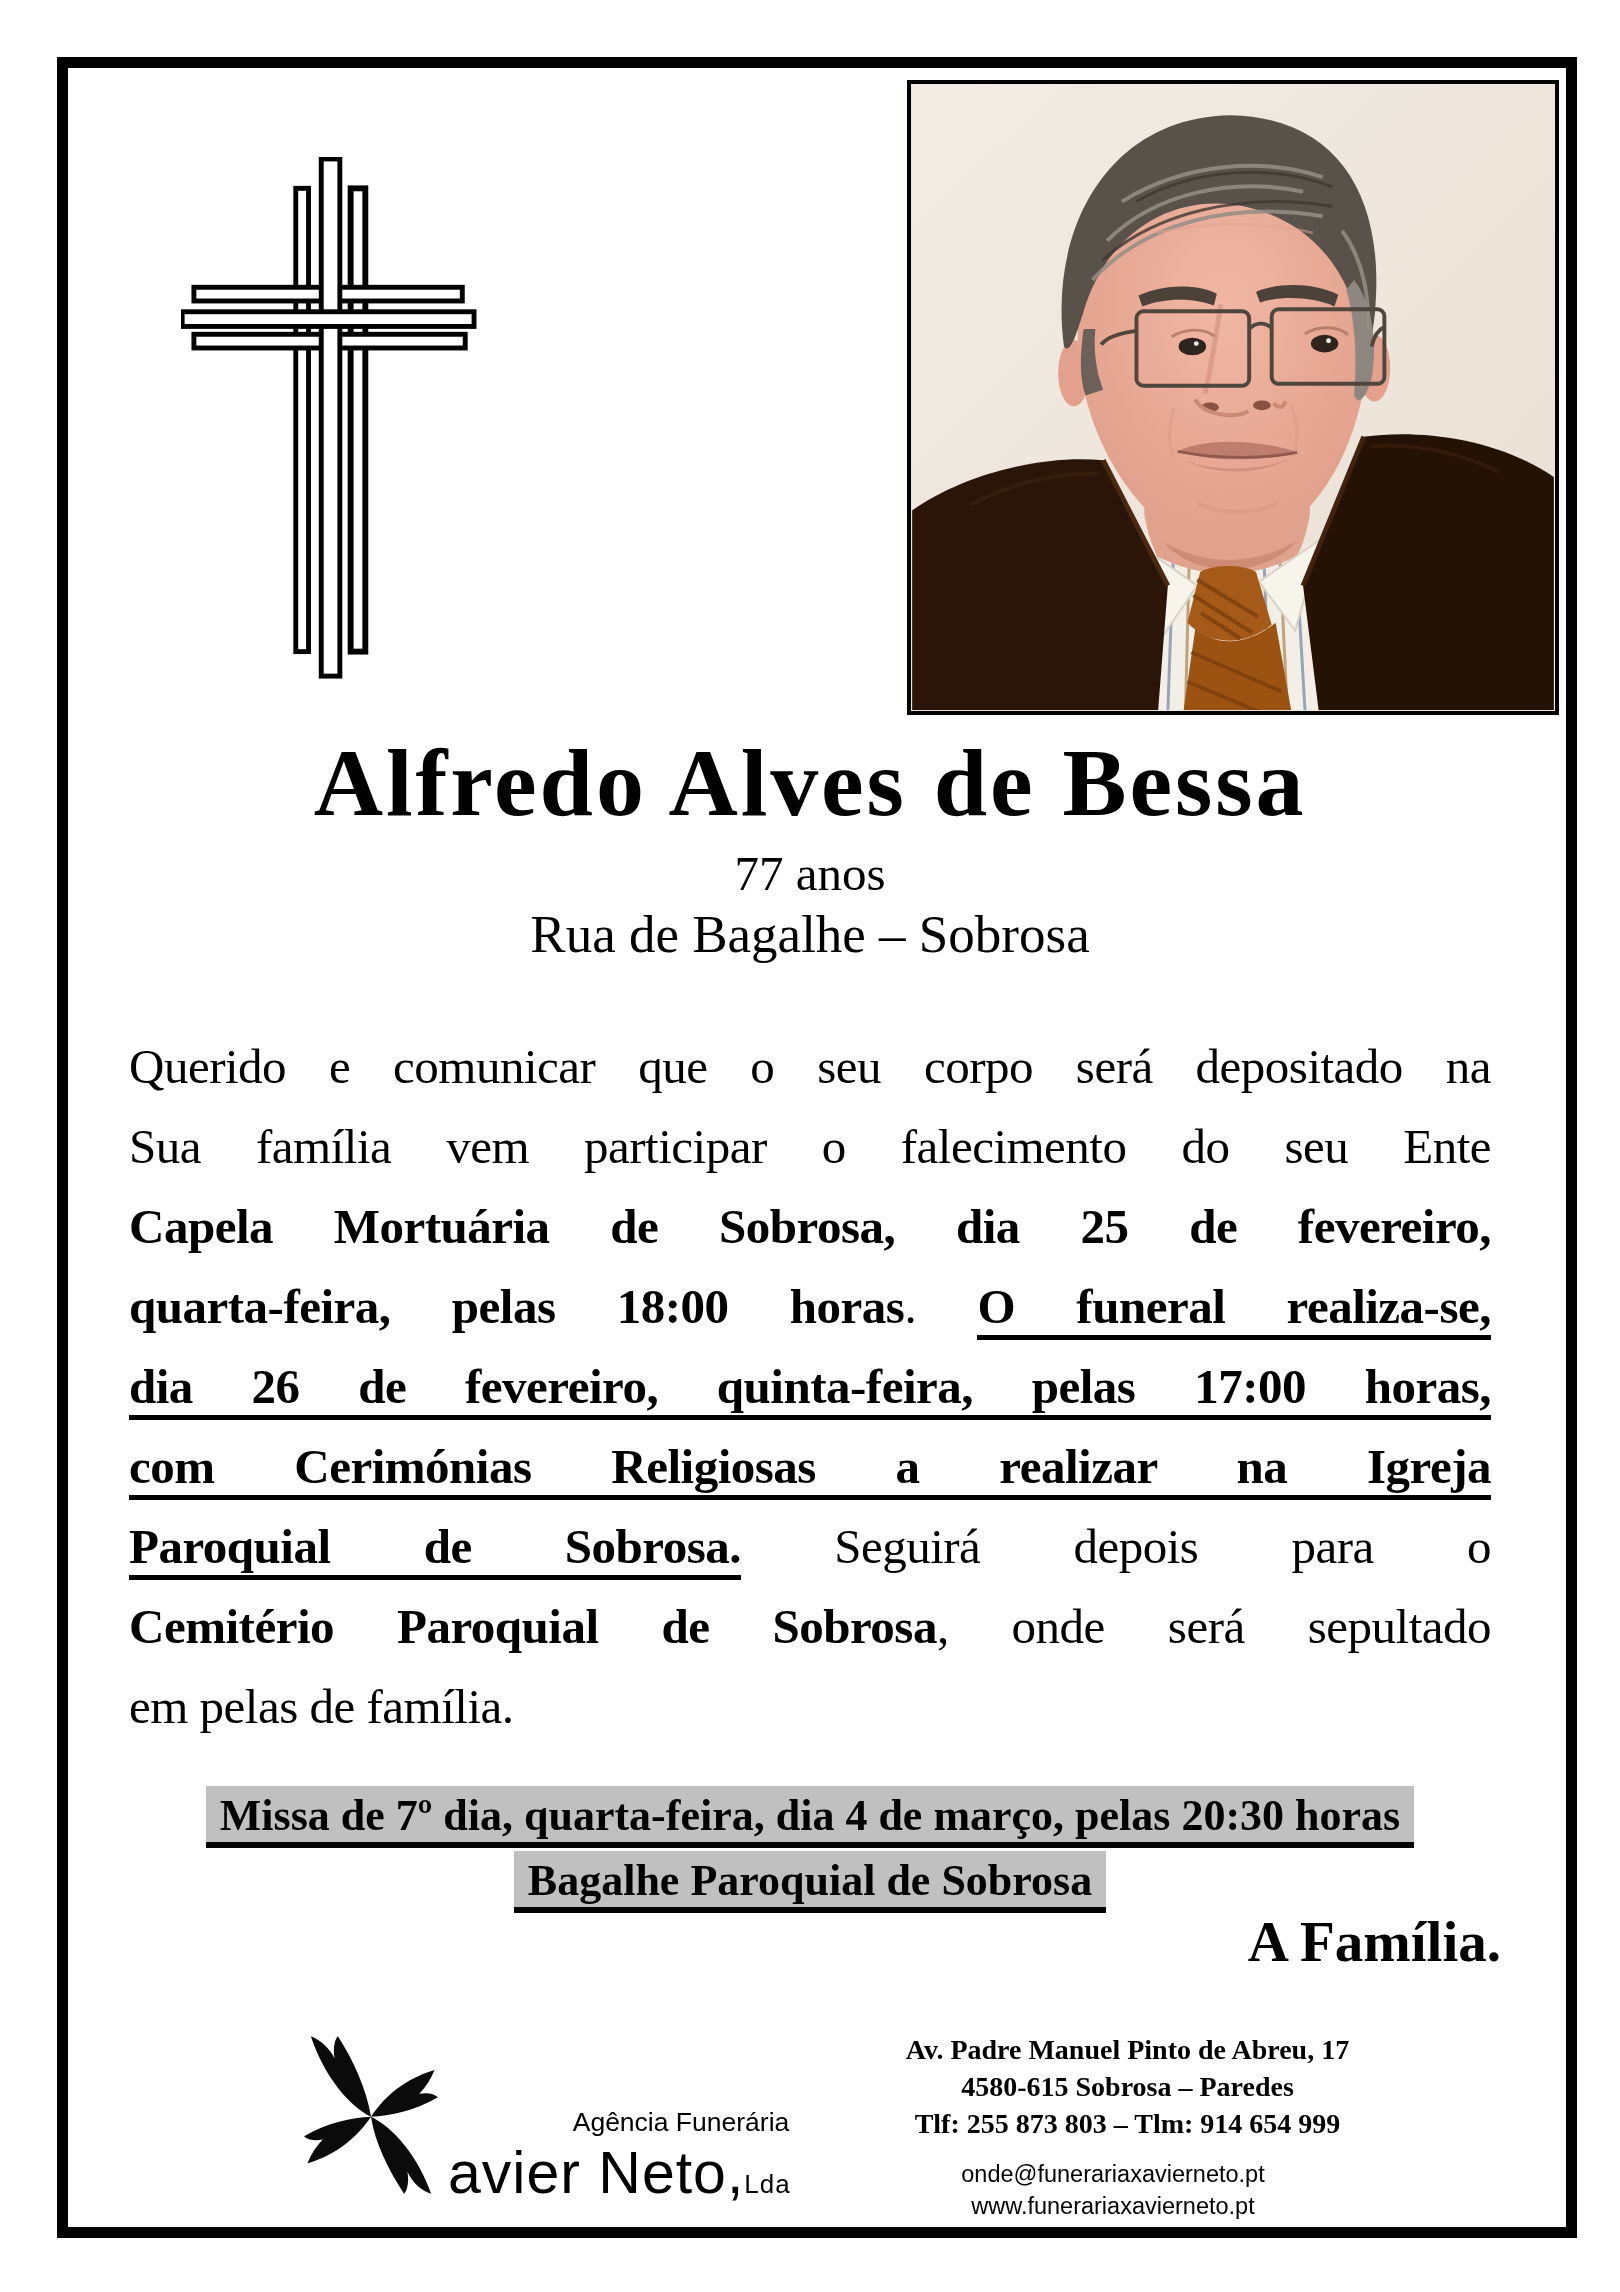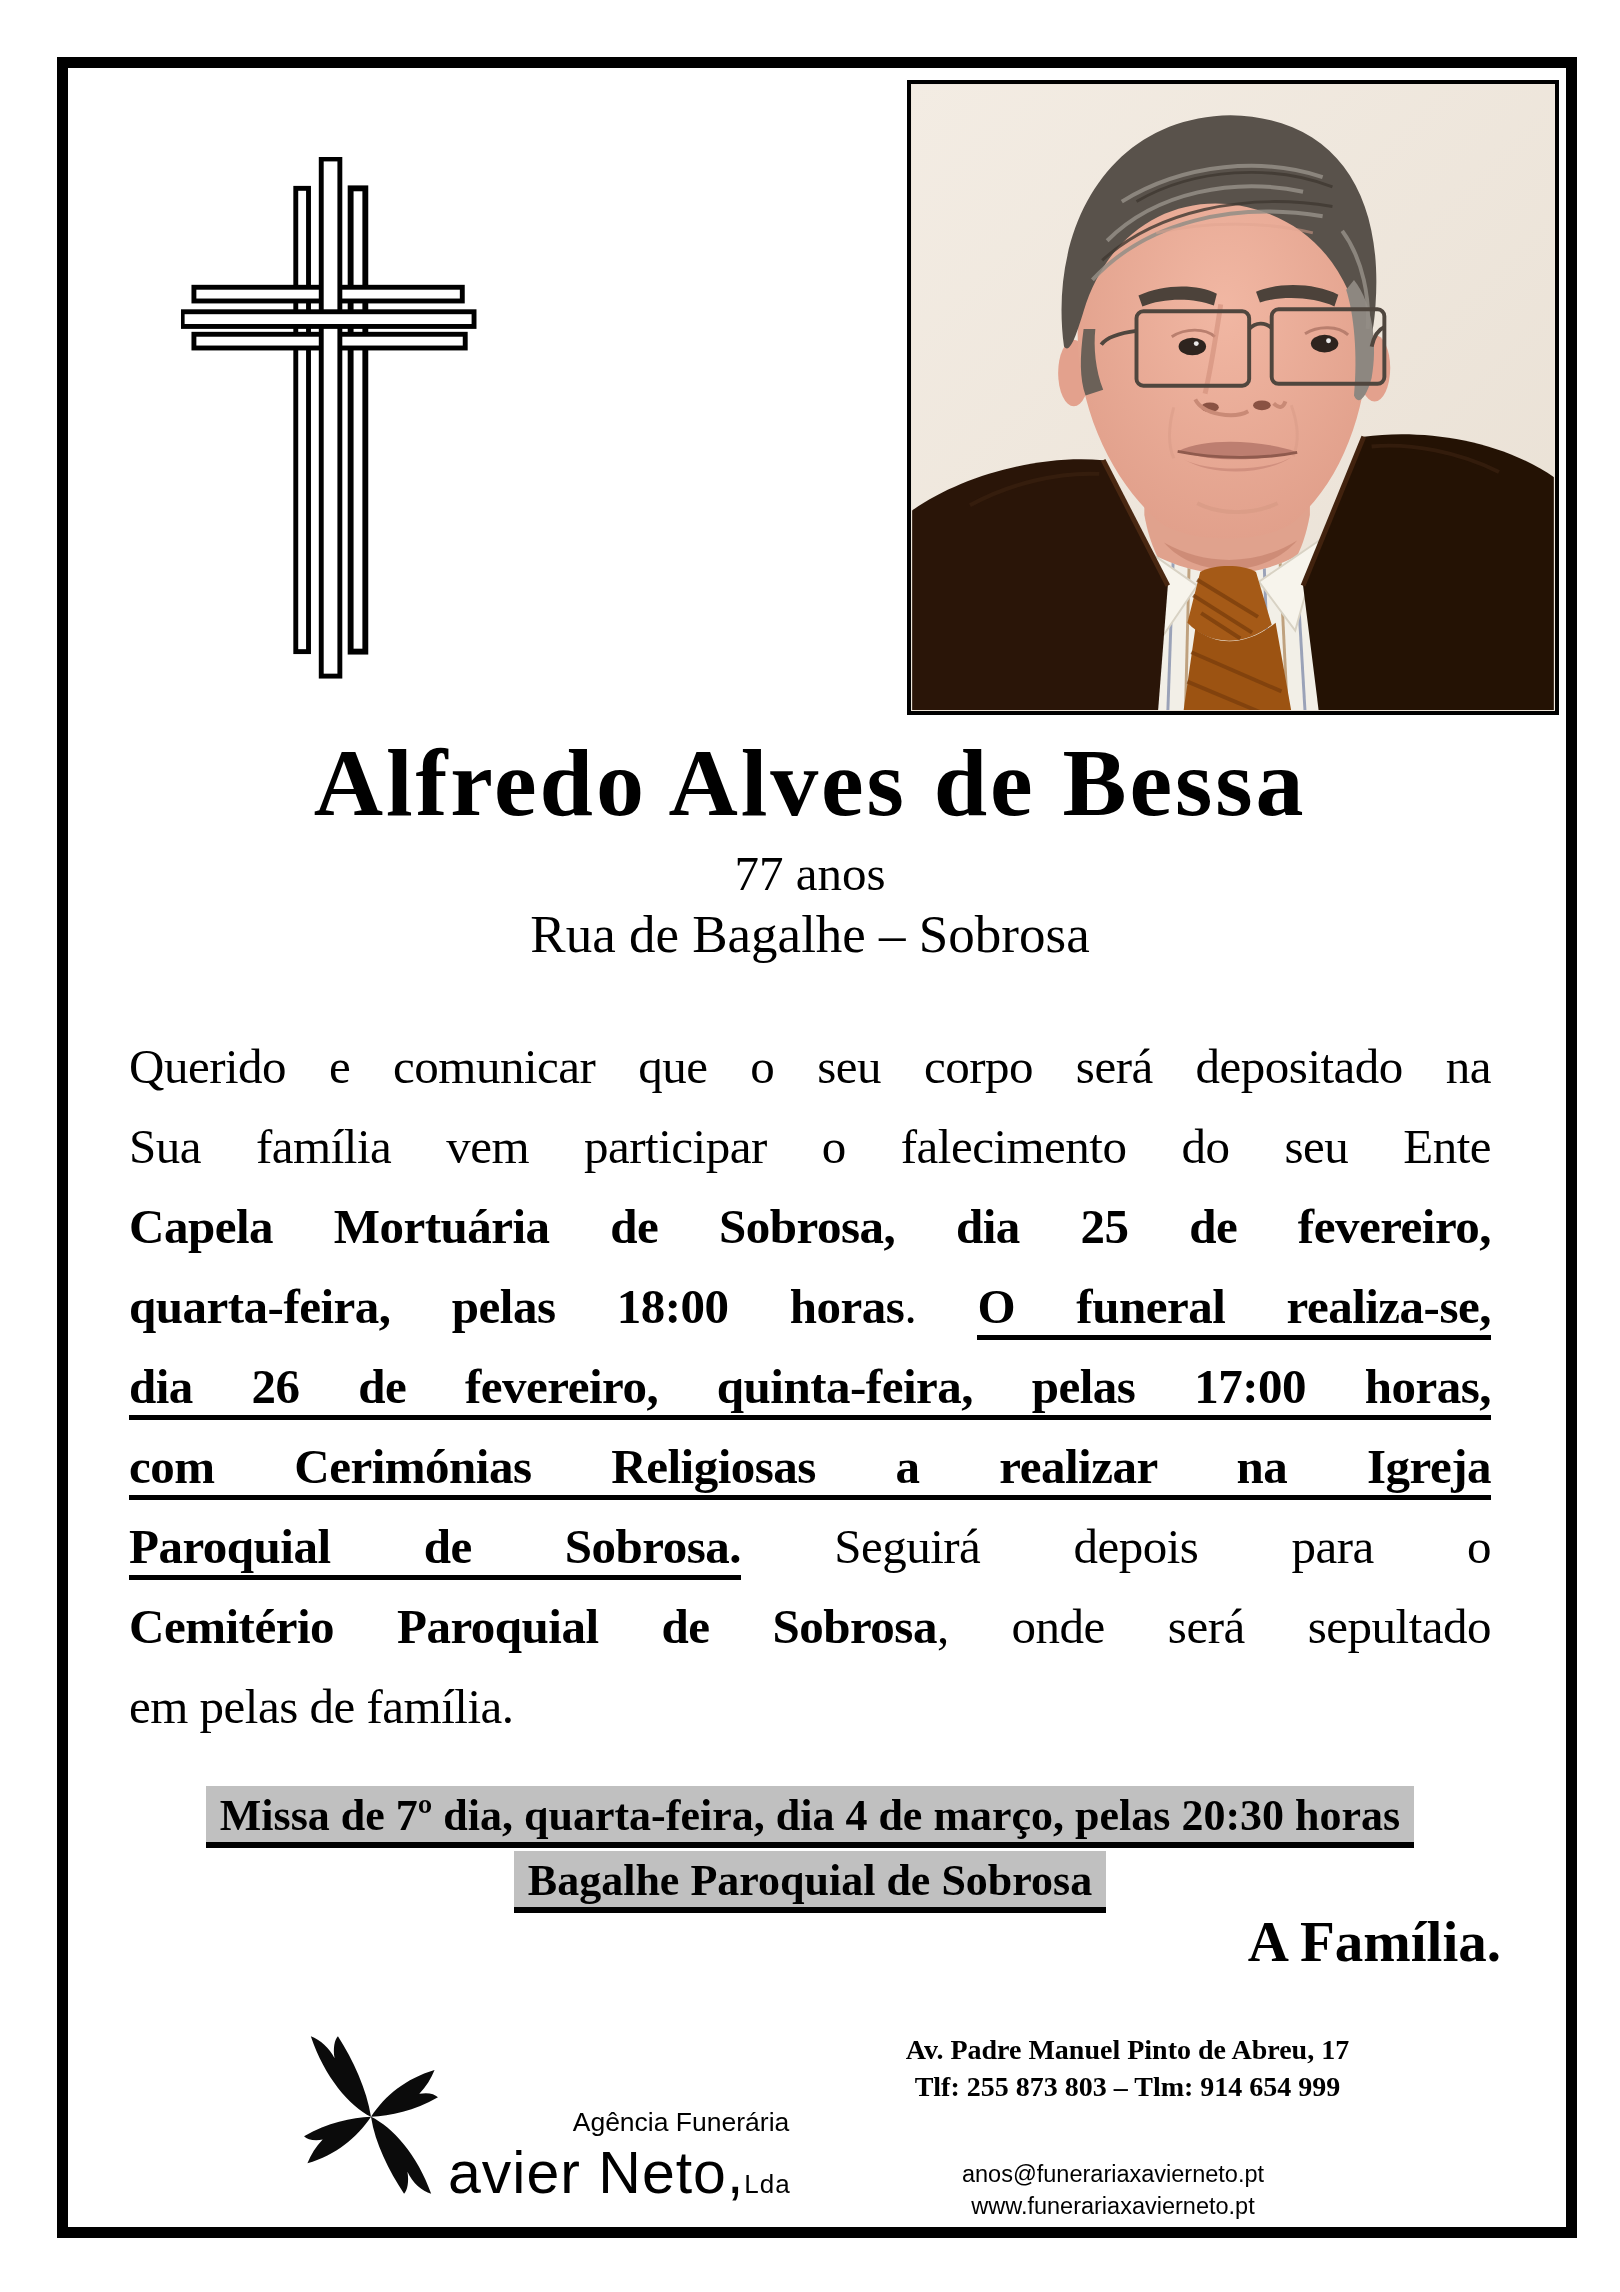--- a/index.html
+++ b/index.html
@@ -208,20 +208,21 @@
       <path d="M105,107 C130,119 160,152 176,198 C165,195 154,185 148,172 C150,184 148,194 144,198 C126,170 110,139 105,107 Z"></path>
       <path d="M105,107 C122,82 146,62 180,52 C176,62 170,72 162,80 C172,78 180,80 184,84 C156,100 128,106 105,107 Z"></path>
       <path d="M105,107 C88,132 64,152 30,162 C34,152 40,142 48,134 C38,136 30,134 26,130 C54,114 82,108 105,107 Z"></path>
     </g>
   </svg>
   <div class="agency-small">Agência Funerária</div>
   <div class="agency-name"><span>avier Neto,</span><span class="lda">Lda</span></div>
 
   <div class="addr-block">
     <div>Av. Padre Manuel Pinto de Abreu, 17</div>
+    <div>4580-615 Sobrosa – Paredes</div>
     <div>Tlf: 255 873 803 – Tlm: 914 654 999</div>
   </div>
   <div class="contact-block">
-    <div>anos@funerariaxavierneto.pt</div>
+    <div>onde@funerariaxavierneto.pt</div>
     <div>www.funerariaxavierneto.pt</div>
   </div>
 </div>
 
 
 </body></html>

